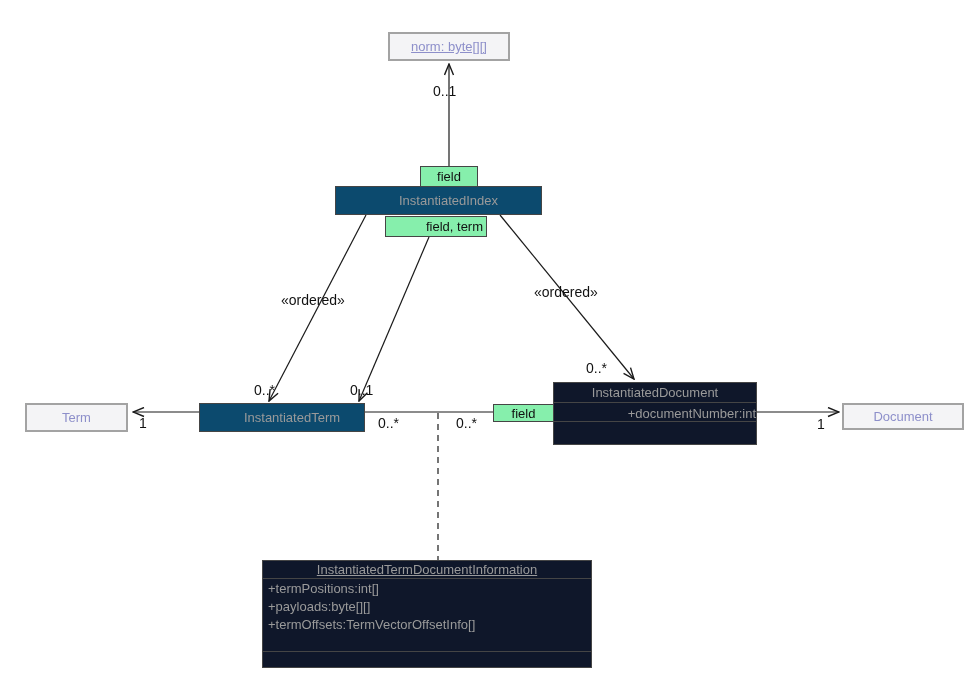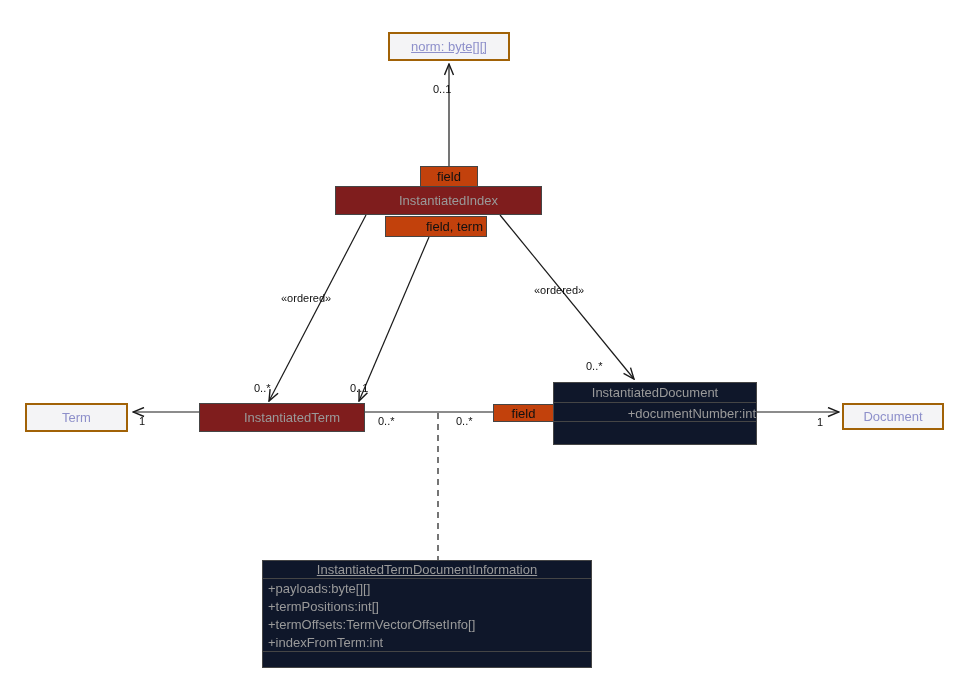--- a/index.html
+++ b/index.html
@@ -3,29 +3,29 @@
 <meta charset="utf-8">
 <style>
   html,body{margin:0;padding:0;background:#ffffff;}
   #canvas{
     position:relative;width:967px;height:693px;background:#ffffff;overflow:hidden;
     font-family:"Liberation Sans", sans-serif;
     -webkit-font-smoothing:antialiased;
   }
   #wires{position:absolute;left:0;top:0;width:967px;height:693px;}
   .box{position:absolute;box-sizing:border-box;display:flex;align-items:center;justify-content:center;font-size:13px;}
-  .gray-box{background:#7f1d1d;border:1.5px solid #454545;color:#9a9a9a;padding-left:20px;}
-  .blue-box{background:#f4f4f6;border:2px solid #a16207;color:#8d8fca;}
-  .qual-box{background:#c2410c;border:1.5px solid #454545;color:#111111;}
+  .gray-box{background:#0c4a6e;border:1.5px solid #454545;color:#9a9a9a;padding-left:20px;}
+  .blue-box{background:#f4f4f6;border:2px solid #a3a3a3;color:#8d8fca;}
+  .qual-box{background:#86efac;border:1.5px solid #454545;color:#111111;}
   .compartment-box{position:absolute;box-sizing:border-box;background:#0f172a;border:1.5px solid #454545;color:#9a9a9a;display:flex;flex-direction:column;}
   .comp-title{box-sizing:border-box;text-align:center;font-size:13px;flex:0 0 auto;display:flex;align-items:center;justify-content:center;}
   .comp-attrs{box-sizing:border-box;border-top:1.5px solid #454545;border-bottom:1.5px solid #454545;padding:1px 0 1px 5px;font-size:13px;flex:0 0 auto;}
   .comp-attrs div{line-height:18px;white-space:nowrap;}
   .comp-empty{flex:1 1 auto;}
-  .lbl{position:absolute;font-size:11px;color:#111111;white-space:nowrap;}
+  .lbl{position:absolute;font-size:14px;color:#111111;white-space:nowrap;}
   .underlined{text-decoration:underline;}
 </style>
 </head>
 <body>
 
 <div id="canvas">
 
   <svg id="wires" viewBox="0 0 967 693" xmlns="http://www.w3.org/2000/svg">
     <defs>
       <marker id="openArrow" viewBox="0 0 13 11" refX="12" refY="5.5" markerWidth="13" markerHeight="11" orient="auto" markerUnits="userSpaceOnUse">
@@ -79,31 +79,30 @@
   </div>
 
   <div class="compartment-box" style="left:553px;top:382px;width:204px;height:63px;">
     <div class="comp-title" style="height:19px;">InstantiatedDocument</div>
     <div class="comp-attrs" style="height:20px;padding-top:2px;text-align:right;">
       <div>+documentNumber:int</div>
     </div>
     <div class="comp-empty"></div>
   </div>
 
-  <div class="box blue-box" style="left:842px;top:403px;width:102px;height:27px;">
+  <div class="box blue-box" style="left:842px;top:403px;width:122px;height:27px;">
     <span>Document</span>
   </div>
 
   <div class="compartment-box" style="left:262px;top:560px;width:330px;height:108px;">
     <div class="comp-title" style="height:17px;text-decoration:underline;">InstantiatedTermDocumentInformation</div>
     <div class="comp-attrs" style="height:74px;">
+      <div>+termPositions:int[]</div>
       <div>+payloads:byte[][]</div>
-      <div>+termPositions:int[]</div>
       <div>+termOffsets:TermVectorOffsetInfo[]</div>
-      <div>+indexFromTerm:int</div>
     </div>
     <div class="comp-empty"></div>
   </div>
 
   <div class="lbl" style="left:433px;top:83px;">0..1</div>
   <div class="lbl" style="left:281px;top:292px;">«ordered»</div>
   <div class="lbl" style="left:534px;top:284px;">«ordered»</div>
   <div class="lbl" style="left:254px;top:382px;">0..*</div>
   <div class="lbl" style="left:350px;top:382px;">0..1</div>
   <div class="lbl" style="left:586px;top:360px;">0..*</div>

